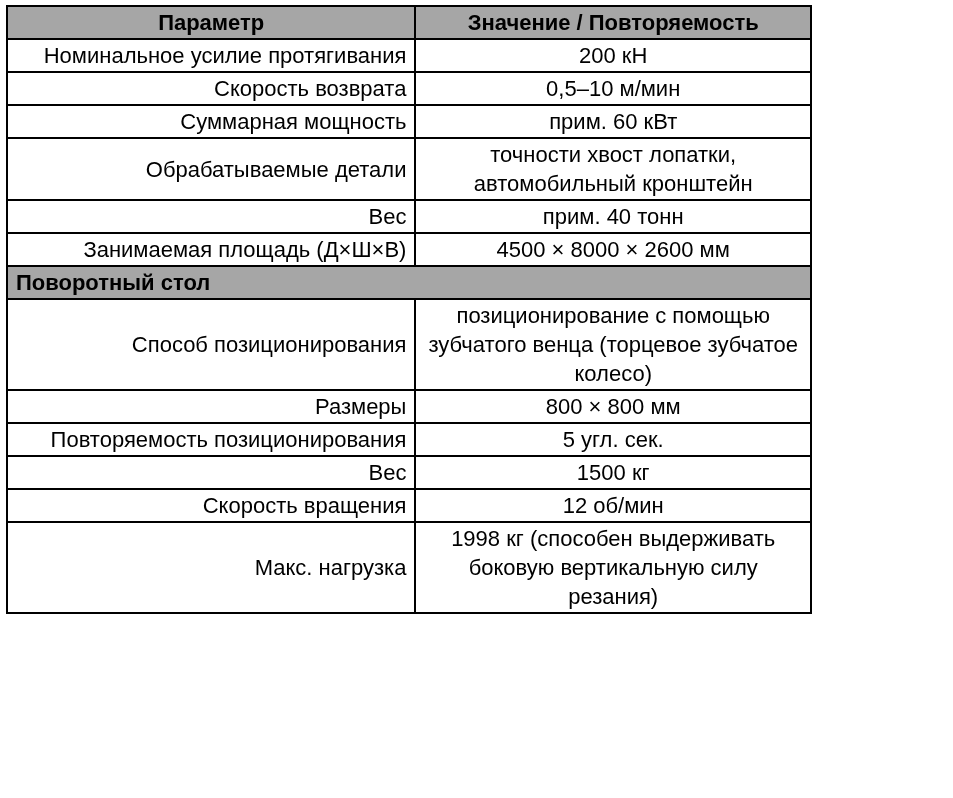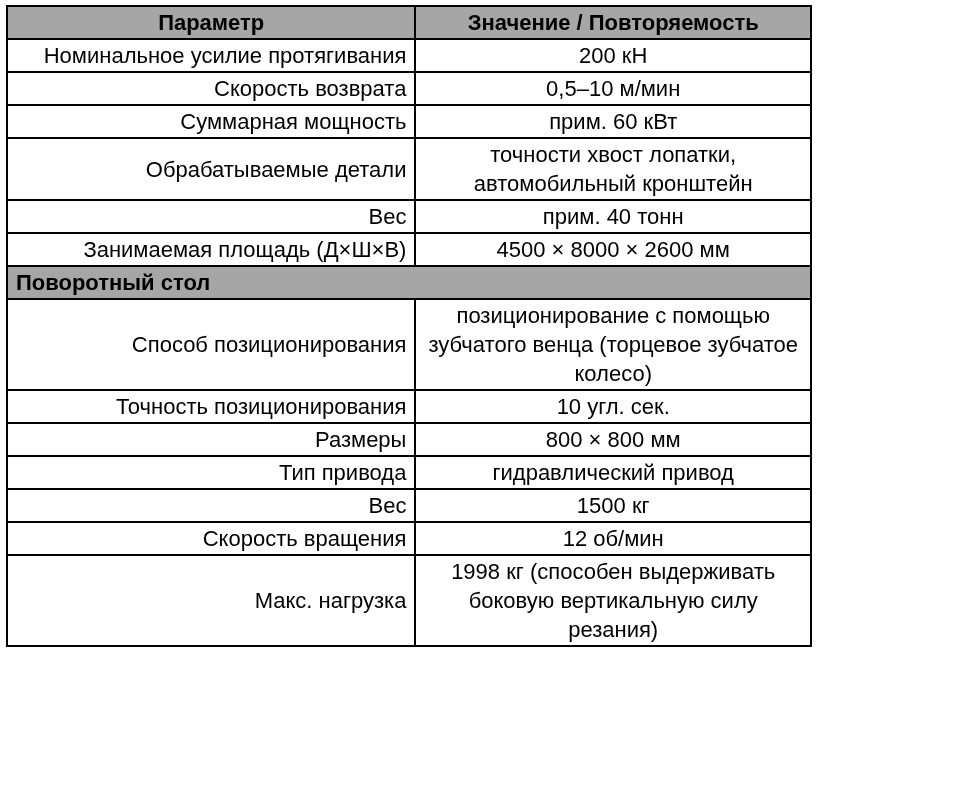--- a/index.html
+++ b/index.html
@@ -94,30 +94,26 @@
         <td class="value">4500 × 8000 × 2600 мм</td>
       </tr>
       <tr>
         <td colspan="2" class="section-header">Поворотный стол</td>
       </tr>
       <tr>
         <td class="param">Способ позиционирования</td>
         <td class="value">позиционирование с помощью зубчатого венца (торцевое зубчатое колесо)</td>
       </tr>
       <tr>
-        <td class="param">Точность позиционирования</td>
-        <td class="value">10 угл. сек.</td>
-      </tr>
-      <tr>
         <td class="param">Размеры</td>
         <td class="value">800 × 800 мм</td>
       </tr>
       <tr>
-        <td class="param">Тип привода</td>
-        <td class="value">гидравлический привод</td>
+        <td class="param">Повторяемость позиционирования</td>
+        <td class="value">5 угл. сек.</td>
       </tr>
       <tr>
         <td class="param">Вес</td>
         <td class="value">1500 кг</td>
       </tr>
       <tr>
         <td class="param">Скорость вращения</td>
         <td class="value">12 об/мин</td>
       </tr>
       <tr>

